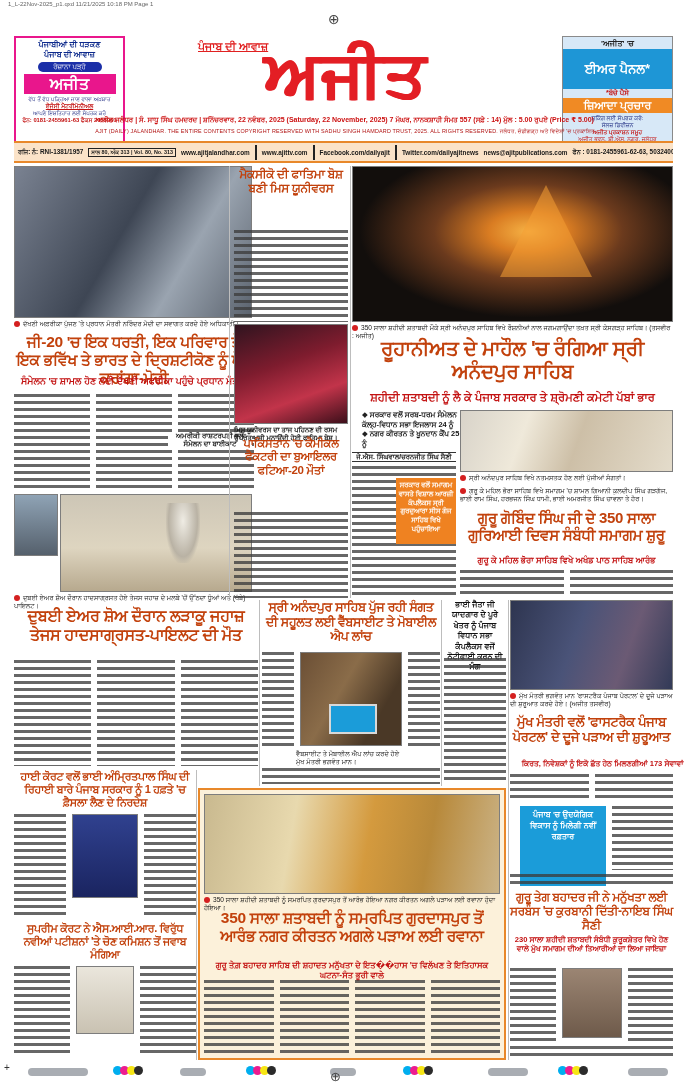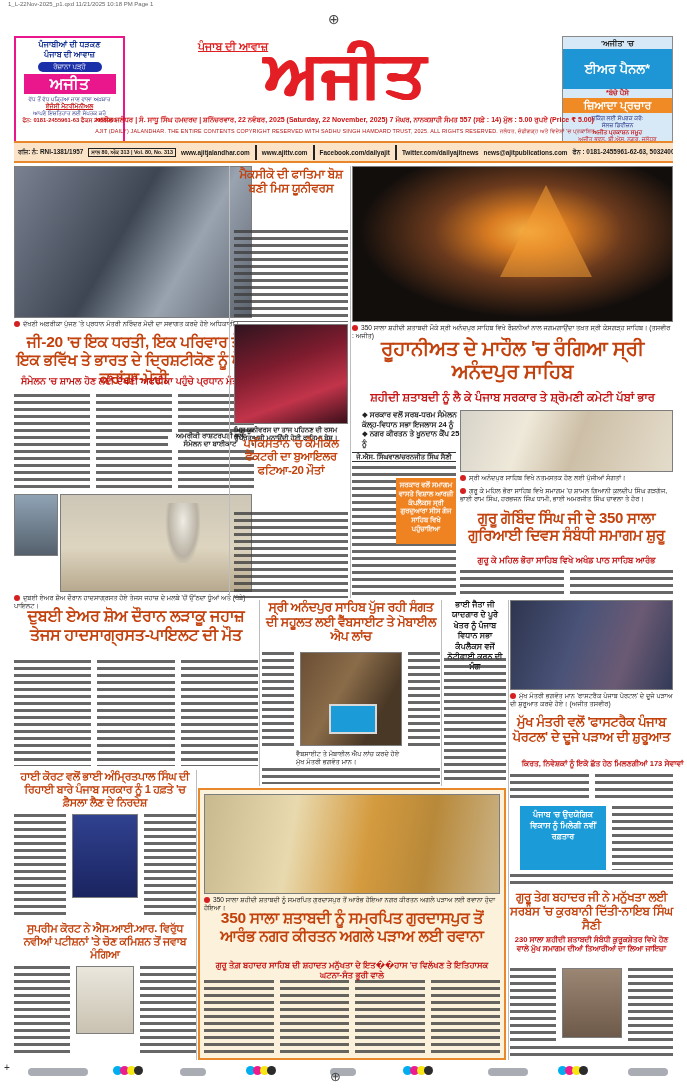--- a/index.html
+++ b/index.html
@@ -160,21 +160,21 @@
   <div class="abs sim" style="left:444px;top:658px;width:62px;height:126px;"></div>
 
   <div class="abs ph" style="left:510px;top:600px;width:163px;height:90px;background:linear-gradient(110deg,#2e3550,#4a5378 40%,#6b5a74 70%,#323a57);"></div>
   <div class="abs cap" style="left:510px;top:692px;width:163px;"><span class="rdot"></span><span>ਮੁੱਖ ਮੰਤਰੀ ਭਗਵੰਤ ਮਾਨ 'ਫਾਸਟਰੈਕ ਪੰਜਾਬ ਪੋਰਟਲ' ਦੇ ਦੂਜੇ ਪੜਾਅ ਦੀ ਸ਼ੁਰੂਆਤ ਕਰਦੇ ਹੋਏ। (ਅਜੀਤ ਤਸਵੀਰ)</span></div>
   <div class="abs hl" style="left:510px;top:714px;width:163px;font-size:13px;">ਮੁੱਖ ਮੰਤਰੀ ਵਲੋਂ 'ਫਾਸਟਰੈਕ ਪੰਜਾਬ ਪੋਰਟਲ' ਦੇ ਦੂਜੇ ਪੜਾਅ ਦੀ ਸ਼ੁਰੂਆਤ</div>
   <div class="abs sub" style="left:510px;top:760px;width:163px;font-size:7.6px;padding-left:11px;">ਕਿਰਤ, ਨਿਵੇਸ਼ਕਾਂ ਨੂੰ ਇਕੋ ਛੱਤ ਹੇਠ ਮਿਲਣਗੀਆਂ 173 ਸੇਵਾਵਾਂ</div>
   <div class="abs cols" style="left:510px;top:774px;width:163px;height:28px;">
     <div class="sim"></div>
       <div class="sim"></div>
   </div>
-  <div class="abs bbx" style="left:520px;top:806px;width:86px;height:64px;font-size:8px;line-height:1.35;padding:4px 3px;box-sizing:border-box;">ਪੰਜਾਬ 'ਚ ਉਦਯੋਗਿਕ ਵਿਕਾਸ ਨੂੰ ਮਿਲੇਗੀ ਨਵੀਂ ਰਫ਼ਤਾਰ</div>
+  <div class="abs bbx" style="left:520px;top:806px;width:86px;height:80px;font-size:8px;line-height:1.35;padding:4px 3px;box-sizing:border-box;">ਪੰਜਾਬ 'ਚ ਉਦਯੋਗਿਕ ਵਿਕਾਸ ਨੂੰ ਮਿਲੇਗੀ ਨਵੀਂ ਰਫ਼ਤਾਰ</div>
   <div class="abs sim" style="left:612px;top:806px;width:61px;height:64px;"></div>
   <div class="abs sim" style="left:510px;top:874px;width:163px;height:14px;"></div>
 
   <div class="abs hl" style="left:510px;top:891px;width:163px;font-size:12px;">ਗੁਰੂ ਤੇਗ ਬਹਾਦਰ ਜੀ ਨੇ ਮਨੁੱਖਤਾ ਲਈ ਸਰਬੰਸ 'ਚ ਕੁਰਬਾਨੀ ਦਿੱਤੀ-ਨਾਇਬ ਸਿੰਘ ਸੈਣੀ</div>
   <div class="abs sub" style="left:510px;top:936px;width:163px;font-size:7.6px;">230 ਸਾਲਾ ਸ਼ਹੀਦੀ ਸ਼ਤਾਬਦੀ ਸੰਬੰਧੀ ਕੁਰੂਕਸ਼ੇਤਰ ਵਿਖੇ ਹੋਣ ਵਾਲੇ ਮੁੱਖ ਸਮਾਗਮ ਦੀਆਂ ਤਿਆਰੀਆਂ ਦਾ ਲਿਆ ਜਾਇਜ਼ਾ</div>
   <div class="abs cols" style="left:510px;top:968px;width:163px;height:74px;">
     <div class="sim" style="flex:1;"></div>
     <div class="ph" style="flex:0 0 60px;height:70px;background:linear-gradient(#9b8573,#6e5a4a);"></div>
     <div class="sim" style="flex:1;"></div>
   </div>

